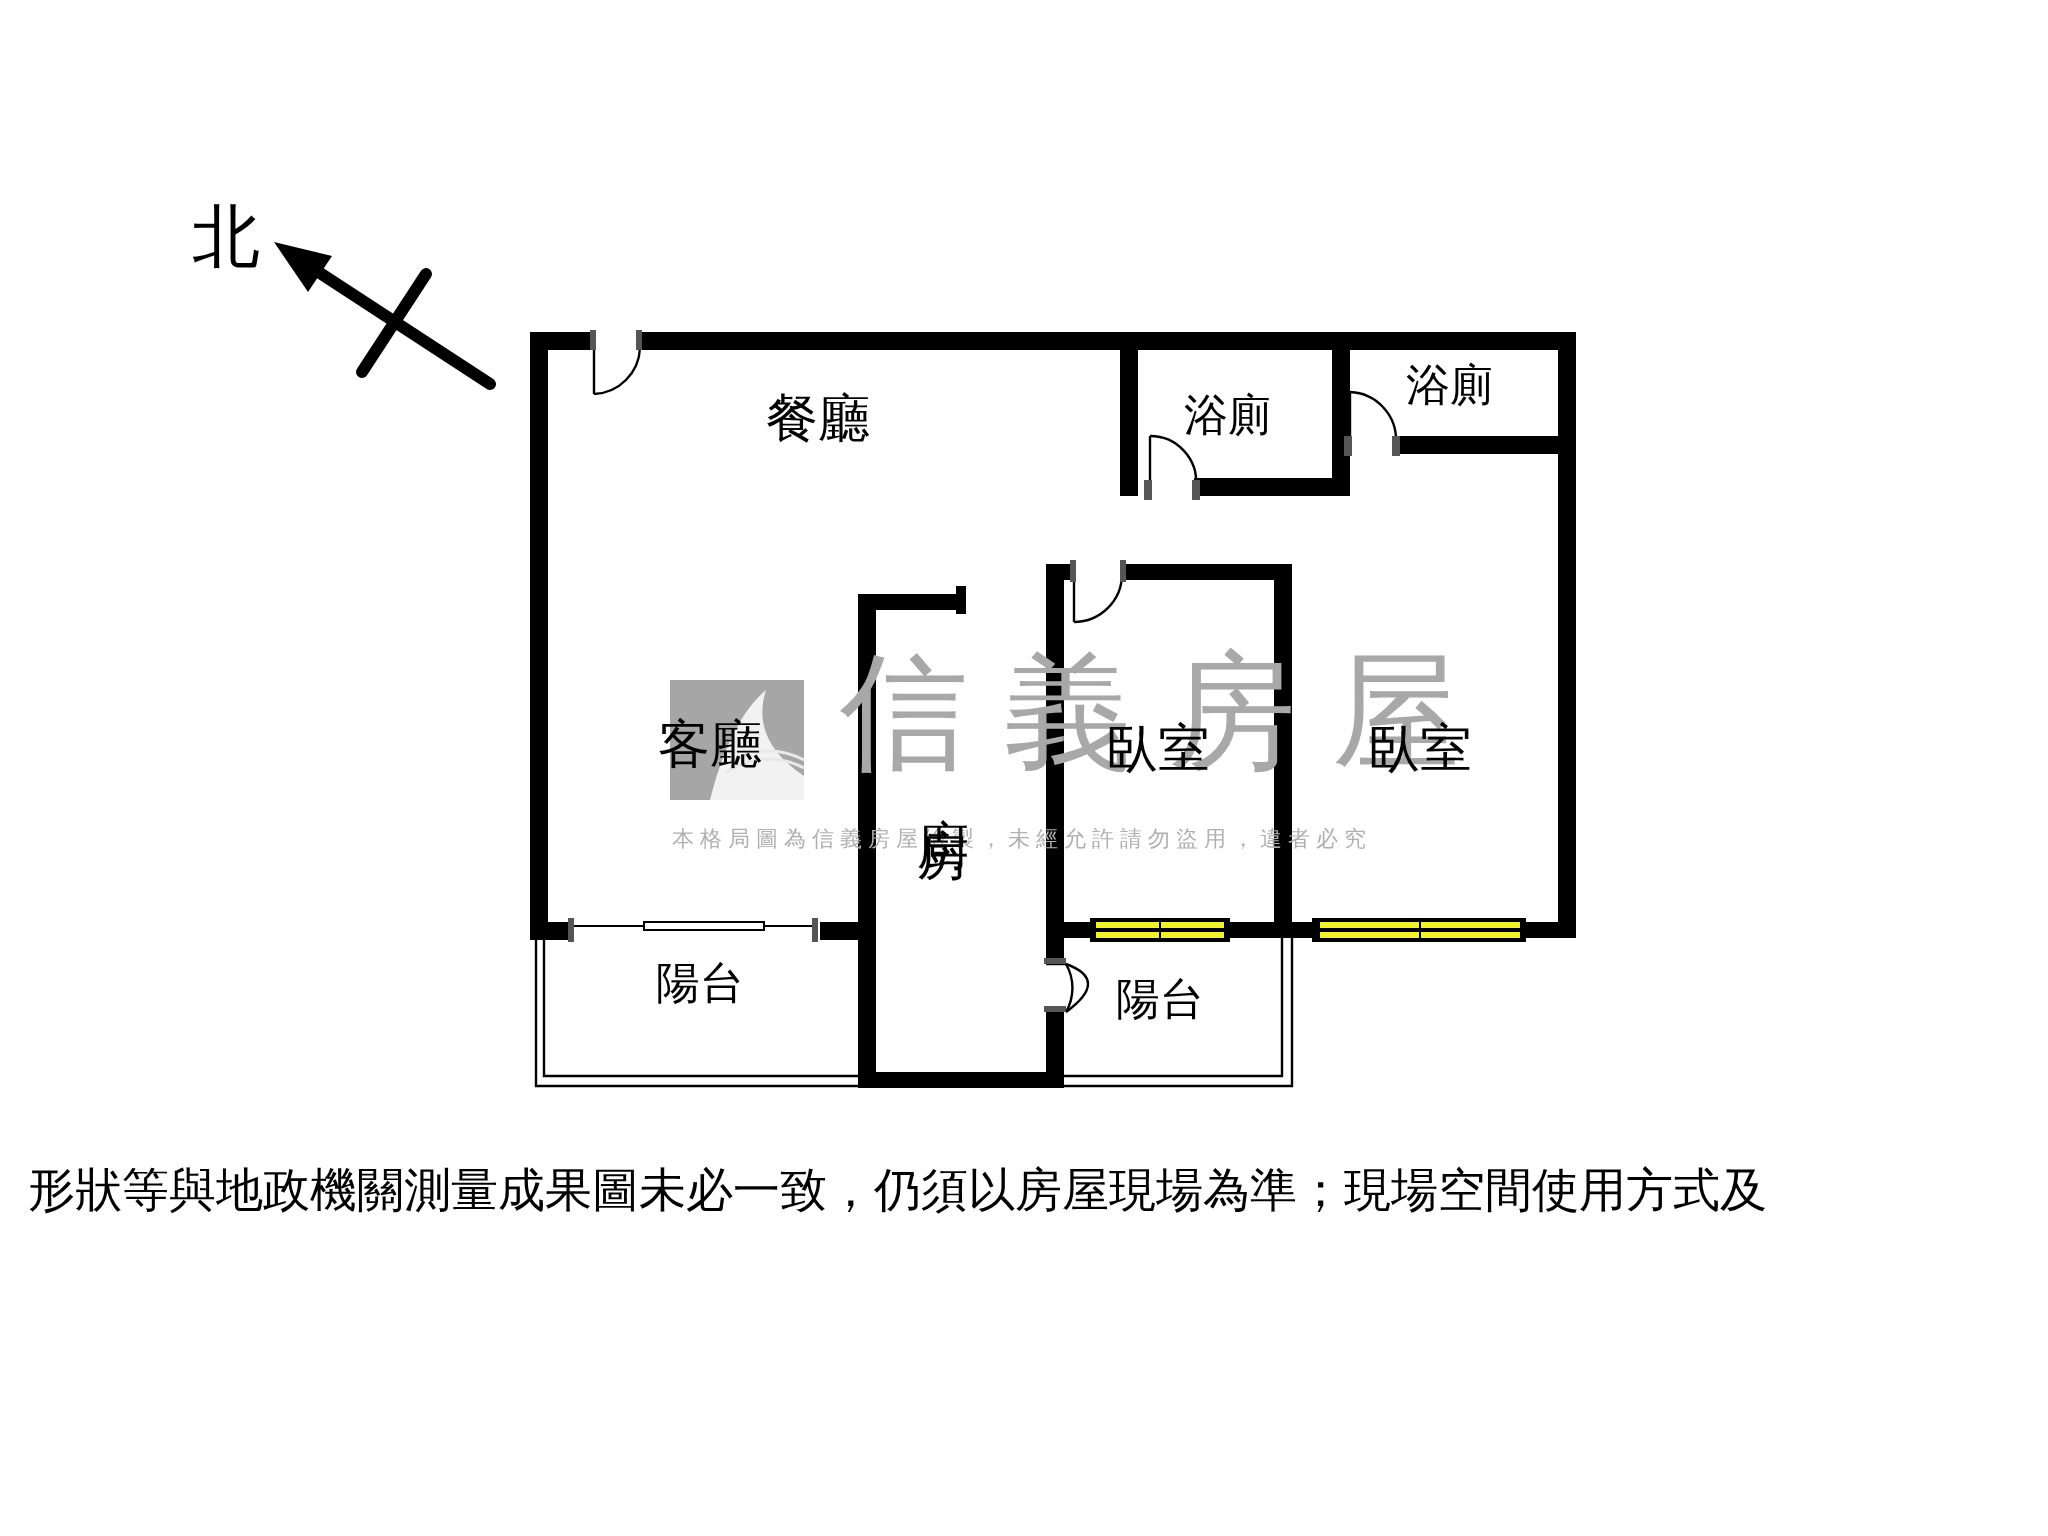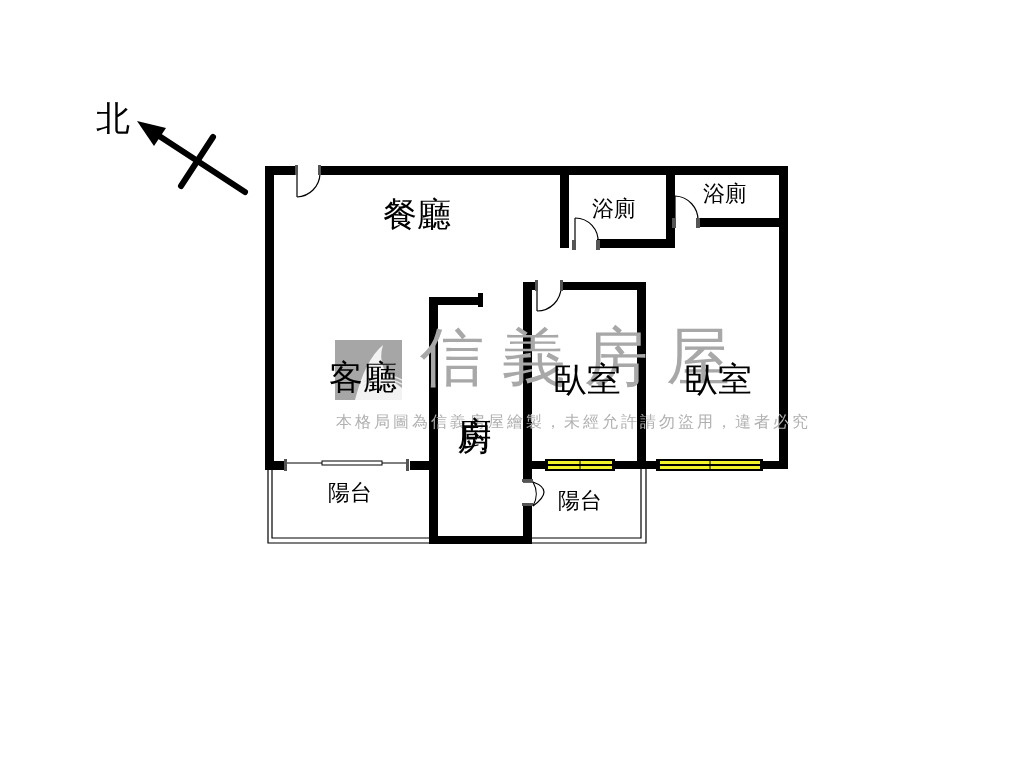--- a/index.html
+++ b/index.html
@@ -18,21 +18,21 @@
     #plan {
       position: absolute;
       left: 0;
       top: 0;
       width: 1024px;
       height: 560px;
     }
     .room-label {
       position: absolute;
       font-family: "DejaVu Serif", "Liberation Serif", serif;
-      font-size: 34px;
+      font-size: 26px;
       line-height: 1;
       color: #000;
       white-space: nowrap;
     }
     .room-label.small { font-size: 22px; }
     .room-label.vertical {
       writing-mode: vertical-rl;
       letter-spacing: 4px;
     }
     .north-label {
@@ -60,21 +60,21 @@
       color: #a8a8a8;
       letter-spacing: 18px;
       line-height: 1;
       white-space: nowrap;
     }
     .wm-sub {
       position: absolute;
       left: 336px;
       top: 412px;
       font-family: "DejaVu Sans", "Liberation Sans", sans-serif;
-      font-size: 16px;
+      font-size: 11px;
       color: #b0b0b0;
       letter-spacing: 3px;
       white-space: nowrap;
     }
     .disclaimer {
       position: absolute;
       left: 14px;
       top: 580px;
       width: 1000px;
       font-family: "DejaVu Serif", "Liberation Serif", serif;
@@ -212,13 +212,14 @@
 <div class="room-label" style="left:329px; top:360px;">客廳</div>
 <div class="room-label vertical" style="left:458px; top:388px;">廚房</div>
 <div class="room-label small" style="left:592px; top:198px;">浴廁</div>
 <div class="room-label small" style="left:703px; top:183px;">浴廁</div>
 <div class="room-label" style="left:553px; top:362px;">臥室</div>
 <div class="room-label" style="left:684px; top:362px;">臥室</div>
 <div class="room-label small" style="left:328px; top:482px;">陽台</div>
 <div class="room-label small" style="left:558px; top:490px;">陽台</div>
 
 <div class="disclaimer">
+  <div>形狀等與地政機關測量成果圖未必一致，仍須以房屋現場為準；現場空間使用方式及</div>
 </div>
 
 </body></html>

